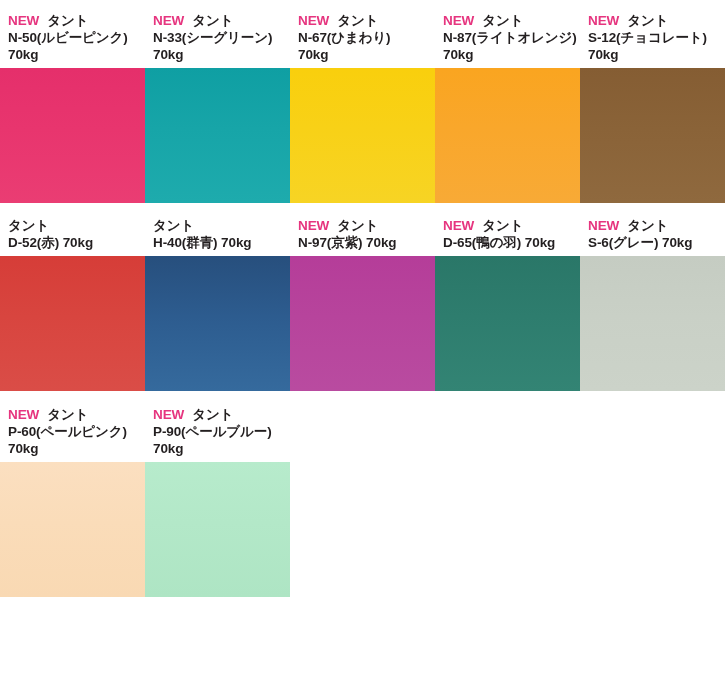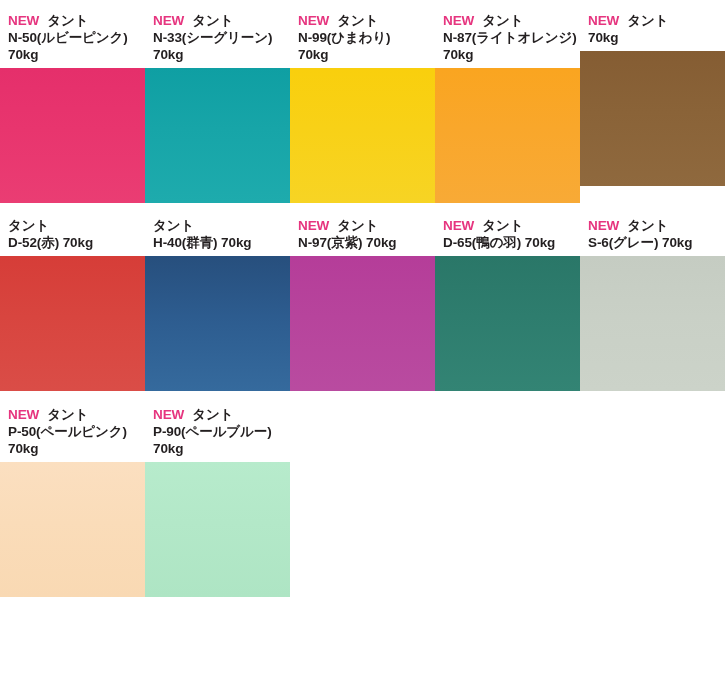--- a/index.html
+++ b/index.html
@@ -96,36 +96,37 @@
         <div class="card-label">
           <span class="label-line"><span class="new-tag">NEW</span><span class="brand-name">タント</span></span>
           <span class="label-line">N-33(シーグリーン)</span>
           <span class="label-line">70kg</span>
         </div>
         <div class="swatch swatch-r1" style="background: linear-gradient(rgb(15, 159, 163) 0%, rgb(23, 165, 168) 45%, rgb(30, 171, 173) 100%);"></div>
       </div>
       <div class="swatch-card">
         <div class="card-label">
           <span class="label-line"><span class="new-tag">NEW</span><span class="brand-name">タント</span></span>
-          <span class="label-line">N-99(ひまわり)</span>
+          <span class="label-line">N-67(ひまわり)</span>
           <span class="label-line">70kg</span>
         </div>
         <div class="swatch swatch-r1" style="background: linear-gradient(rgb(249, 207, 13) 0%, rgb(248, 209, 23) 45%, rgb(247, 212, 36) 100%);"></div>
       </div>
       <div class="swatch-card">
         <div class="card-label">
           <span class="label-line"><span class="new-tag">NEW</span><span class="brand-name">タント</span></span>
           <span class="label-line">N-87(ライトオレンジ)</span>
           <span class="label-line">70kg</span>
         </div>
         <div class="swatch swatch-r1" style="background: linear-gradient(rgb(250, 165, 32) 0%, rgb(249, 167, 43) 45%, rgb(248, 170, 54) 100%);"></div>
       </div>
       <div class="swatch-card">
         <div class="card-label">
           <span class="label-line"><span class="new-tag">NEW</span><span class="brand-name">タント</span></span>
+          <span class="label-line">S-12(チョコレート)</span>
           <span class="label-line">70kg</span>
         </div>
         <div class="swatch swatch-r1" style="background: linear-gradient(rgb(133, 93, 51) 0%, rgb(138, 99, 56) 45%, rgb(143, 105, 62) 100%);"></div>
       </div>
     </div>
     <div class="catalog-row row-1">
       <div class="swatch-card">
         <div class="card-label">
           <span class="label-line"><span class="brand-name">タント</span></span>
           <span class="label-line">D-52(赤) 70kg</span>
@@ -158,21 +159,21 @@
           <span class="label-line"><span class="new-tag">NEW</span><span class="brand-name">タント</span></span>
           <span class="label-line">S-6(グレー) 70kg</span>
         </div>
         <div class="swatch swatch-r2" style="background: linear-gradient(rgb(197, 204, 194) 0%, rgb(201, 208, 198) 45%, rgb(204, 211, 201) 100%);"></div>
       </div>
     </div>
     <div class="catalog-row row-2">
       <div class="swatch-card">
         <div class="card-label">
           <span class="label-line"><span class="new-tag">NEW</span><span class="brand-name">タント</span></span>
-          <span class="label-line">P-50(ペールピンク)</span>
+          <span class="label-line">P-60(ペールピンク)</span>
           <span class="label-line">70kg</span>
         </div>
         <div class="swatch swatch-r3" style="background: linear-gradient(rgb(251, 223, 192) 0%, rgb(250, 220, 185) 45%, rgb(249, 217, 179) 100%);"></div>
       </div>
       <div class="swatch-card">
         <div class="card-label">
           <span class="label-line"><span class="new-tag">NEW</span><span class="brand-name">タント</span></span>
           <span class="label-line">P-90(ペールブルー)</span>
           <span class="label-line">70kg</span>
         </div>

